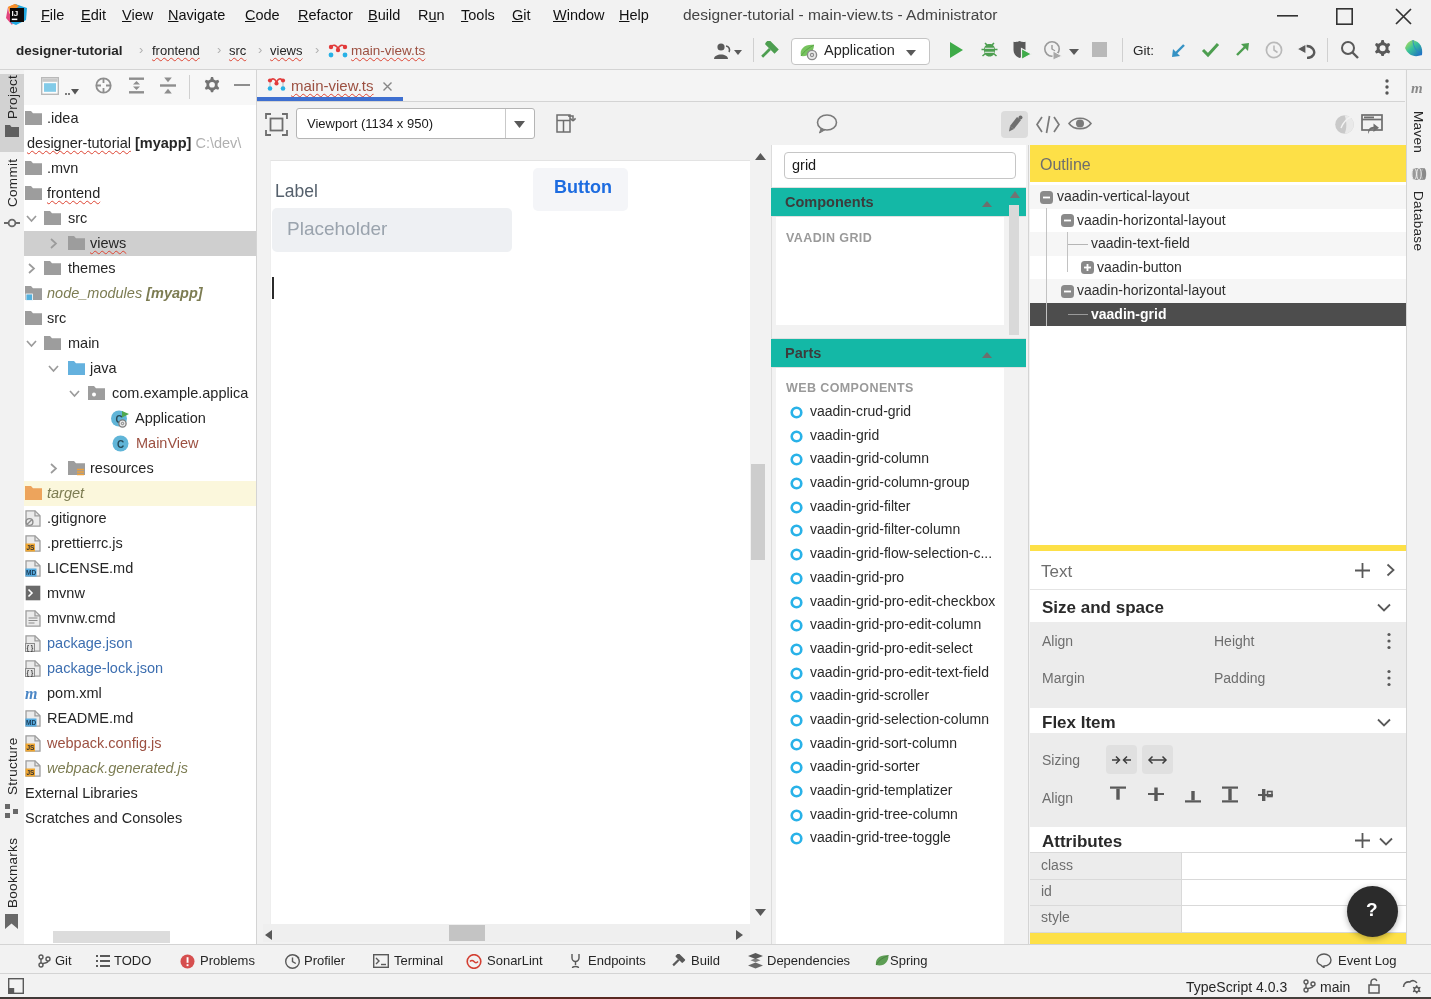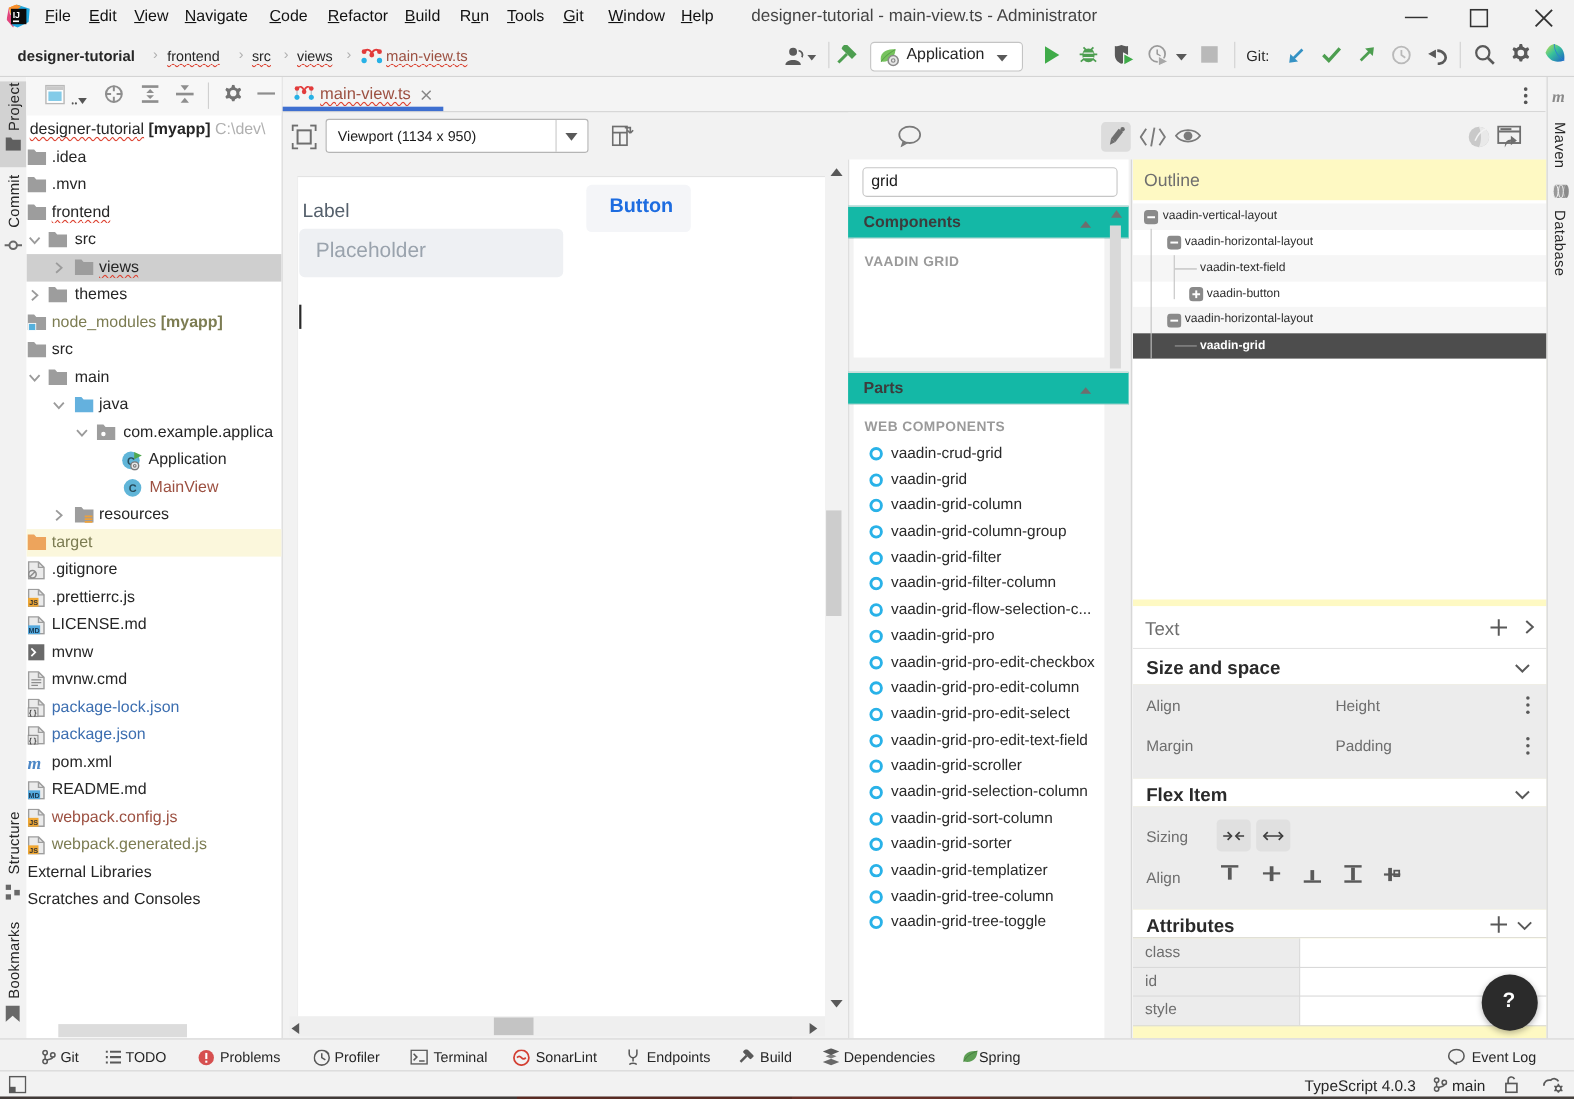--- a/index.html
+++ b/index.html
@@ -42,37 +42,37 @@
 
 #designbar { position:absolute; left:771px; top:102px; width:635px; height:43px; background:#f2f2f2; }
 
 
 #palette { position:absolute; left:771px; top:145px; width:258px; height:799px; background:#f2f2f2; border-right:1px solid #d4d4d4; font-size:14px; }
 .sechead { position:absolute; background:#14b8a6; border-top:1px solid #e0e0e0; border-bottom:1px solid #e0e0e0; font-weight:bold; color:#3c3c3c; }
 .catlabel { color:#9a9a9a; font-weight:bold; font-size:12.5px; letter-spacing:0.4px; }
 .pitem { position:relative; white-space:nowrap; color:#2a2a2a; }
 
 
-#outline { position:absolute; left:1030px; top:145px; width:376px; height:799px; background:#fef9c3; }
+#outline { position:absolute; left:1030px; top:145px; width:376px; height:799px; background:#fde047; }
 .phead { position:absolute; left:0; width:376px; background:#fff; font-size:17px; font-weight:bold; color:#2a2a2a;text-align:center; }
 .pgray { position:absolute; left:0; width:376px; background:#ececec; }
 .plabel { position:absolute; font-size:14px; color:#6e6e6e; }
-.orow { position:relative; height:23.5px; line-height:23.5px; font-size:11px; color:#2e2e2e; white-space:nowrap; }
+.orow { position:relative; height:23.5px; line-height:23.5px; font-size:14px; color:#2e2e2e; white-space:nowrap; }
 
 
 #rightstrip { position:absolute; left:1406px; top:70px; width:25px; height:874px; background:#f2f2f2; }
 .vlabelr { position:absolute; font-size:13.5px; letter-spacing:0.3px; color:#262626; white-space:nowrap; transform-origin:0 0; transform:rotate(90deg); }
 
 
 #twbar { position:absolute; left:0; top:944px; width:1431px; height:29px; background:#f2f2f2; border-top:1px solid #d4d4d4; font-size:13px; color:#262626; }
 .twitem { position:absolute; top:8px; }
 #statusbar { position:absolute; left:0; top:973px; width:1431px; height:24px; background:#f2f2f2; border-top:1px solid #d4d4d4; font-size:14px; color:#262626;padding-left:35px; }
 #bottomdark { position:absolute; left:0; top:997px; width:1431px; height:2px; background:#3a3332; }
 .brick { color:#9c5041 !important; }
-.olive { color:#7c7c52 !important; }
+.olive { color:#7c7c52 !important;font-style:italic; }
 .bluef { color:#3c6eb0 !important; }
 </style>
 </head>
 <body>
 <div id="app">
   <div id="titlebar">
     <svg class="abs" style="left:6px;top:4px" width="22" height="22" viewBox="0 0 22 22">
       <polygon points="2,3 9,0 14,2 5,9" fill="#f9902c"></polygon>
       <polygon points="2,3 0,14 6,21 9,14 3,9" fill="#e2447d"></polygon>
       <polygon points="9,0 21,4 20,16 10,21 5,19" fill="#20a8e0"></polygon>
@@ -264,27 +264,27 @@
       <div class="abs" style="left:165px;top:5px;width:1px;height:24px;background:#d0d0d0"></div>
       <svg class="abs" style="left:178px;top:7px" width="18" height="18" viewBox="0 0 19 19">
         <path fill="#737373" d="M9.5 0 L11.7 0 L12.4 2.6 a7.3 7.3 0 0 1 2.1 1.2 l2.6 -0.8 L18.2 5 L16.4 7 a7.3 7.3 0 0 1 0 2.5 l1.8 2 l-1.1 2 l-2.6 -0.8 a7.3 7.3 0 0 1 -2.1 1.2 L11.7 16 L9.5 16 L8.8 13.9 a7.3 7.3 0 0 1 -2.1 -1.2 l-2.6 0.8 L3 11.5 L4.8 9.5 a7.3 7.3 0 0 1 0 -2.5 L3 5 L4.1 3 l2.6 0.8 a7.3 7.3 0 0 1 2.1 -1.2 Z"></path>
         <circle cx="10.6" cy="8.2" r="3" fill="#f7f7f7"></circle>
       </svg>
       <div class="abs" style="left:210px;top:14px;width:16px;height:2.4px;background:#8e8e8e"></div>
     </div>
     <div class="abs" style="left:29px;top:861px;width:117px;height:12px;background:#dcdcdc"></div>
     <div id="ptree">
       <div class="trow">
-          <span class="tx" style="left:3px"><span class="wavy">designer-tutorial</span> <b>[myapp]</b> <span style="color:#b0b0b0">C:\dev\</span></span>
-        </div>
-      <div class="trow">
           <svg class="ic" style="left:1px" width="17" height="15" viewBox="0 0 17 15">
             <path d="M0 1 L6 1 L8 3.2 L17 3.2 L17 15 L0 15 Z" fill="#9d9d9d"></path>
           </svg>
           <span class="tx" style="left:23px">.idea</span>
+        </div>
+      <div class="trow">
+          <span class="tx" style="left:3px"><span class="wavy">designer-tutorial</span> <b>[myapp]</b> <span style="color:#b0b0b0">C:\dev\</span></span>
         </div>
       <div class="trow">
           <svg class="ic" style="left:1px" width="17" height="15" viewBox="0 0 17 15">
             <path d="M0 1 L6 1 L8 3.2 L17 3.2 L17 15 L0 15 Z" fill="#9d9d9d"></path>
           </svg>
           <span class="tx" style="left:23px">.mvn</span>
         </div>
       <div class="trow">
           <svg class="ic" style="left:1px" width="17" height="15" viewBox="0 0 17 15">
             <path d="M0 1 L6 1 L8 3.2 L17 3.2 L17 15 L0 15 Z" fill="#9d9d9d"></path>
@@ -438,30 +438,30 @@
           </svg>
           <span class="tx" style="left:23px">mvnw.cmd</span>
         </div>
       <div class="trow">
           <svg class="ic" style="left:1px" width="16" height="17" viewBox="0 0 16 17">
             <path d="M1 0.8 L10 0.8 L15 5.8 L15 16.2 L1 16.2 Z" fill="#ebebeb" stroke="#9d9d9d" stroke-width="1.3"></path>
             <path d="M10 0.8 L10 5.8 L15 5.8" fill="none" stroke="#9d9d9d" stroke-width="1.3"></path>
             <rect x="0.5" y="8.5" width="9" height="8" fill="#e4e4e4" stroke="#8c8c8c" stroke-width="1"></rect>
             <text x="1.4" y="15" font-size="6.5" font-weight="bold" fill="#444" font-family="Liberation Sans">{ }</text>
           </svg>
-          <span class="tx" style="left:23px"><span class="bluef">package-lock.json</span></span>
+          <span class="tx" style="left:23px"><span class="bluef">package.json</span></span>
         </div>
       <div class="trow">
           <svg class="ic" style="left:1px" width="16" height="17" viewBox="0 0 16 17">
             <path d="M1 0.8 L10 0.8 L15 5.8 L15 16.2 L1 16.2 Z" fill="#ebebeb" stroke="#9d9d9d" stroke-width="1.3"></path>
             <path d="M10 0.8 L10 5.8 L15 5.8" fill="none" stroke="#9d9d9d" stroke-width="1.3"></path>
             <rect x="0.5" y="8.5" width="9" height="8" fill="#e4e4e4" stroke="#8c8c8c" stroke-width="1"></rect>
             <text x="1.4" y="15" font-size="6.5" font-weight="bold" fill="#444" font-family="Liberation Sans">{ }</text>
           </svg>
-          <span class="tx" style="left:23px"><span class="bluef">package.json</span></span>
+          <span class="tx" style="left:23px"><span class="bluef">package-lock.json</span></span>
         </div>
       <div class="trow">
           <svg class="ic" style="left:1px" width="17" height="16" viewBox="0 0 17 16">
             <text x="0" y="14" font-size="16" font-weight="bold" font-style="italic" fill="#4c87c6" font-family="Liberation Serif">m</text>
           </svg>
           <span class="tx" style="left:23px">pom.xml</span>
         </div>
       <div class="trow">
           <svg class="ic" style="left:1px" width="16" height="17" viewBox="0 0 16 17">
             <path d="M1 0.8 L10 0.8 L15 5.8 L15 16.2 L1 16.2 Z" fill="#ebebeb" stroke="#9d9d9d" stroke-width="1.3"></path>

